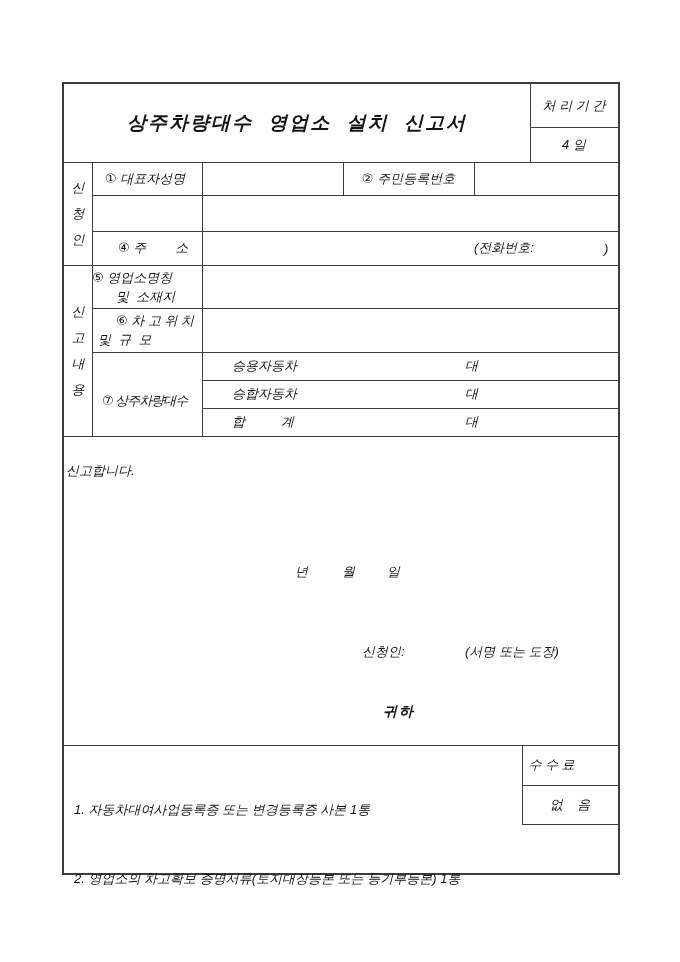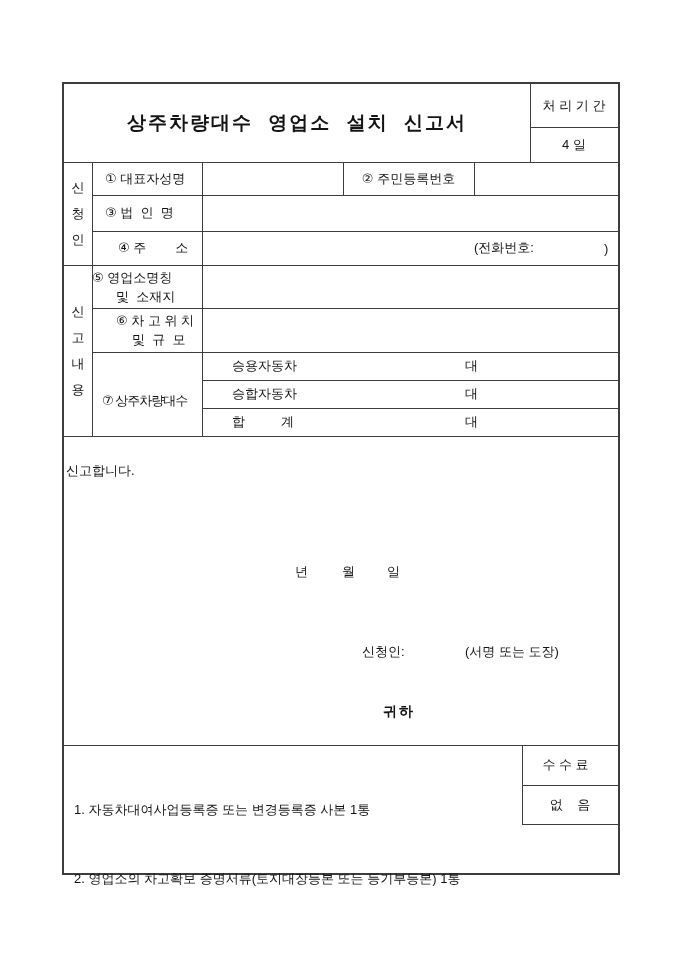--- a/index.html
+++ b/index.html
@@ -7,21 +7,21 @@
     width:680px;height:962px;background:#ffffff;position:relative;
     font-family:"Liberation Sans","DejaVu Sans",sans-serif;
     color:#141414;-webkit-font-smoothing:antialiased;
   }
   .form{
     position:absolute;left:62px;top:82px;width:558px;height:793px;
     border:2px solid #3d3d3d;box-sizing:border-box;background:#fff;
   }
   .hl{position:absolute;height:1px;background:#3d3d3d;}
   .vl{position:absolute;width:1px;background:#3d3d3d;}
-  .abs{position:absolute;box-sizing:border-box;}
+  .abs{position:absolute;box-sizing:border-box;font-style:italic;}
   .center{display:flex;align-items:center;justify-content:center;}
   .vcenter{display:flex;align-items:center;}
   .pre{white-space:pre;}
   .t13{font-size:13px;}
   .title{
     font-size:19px;font-weight:bold;letter-spacing:2px;word-spacing:8px;
     white-space:pre;
   }
   .vstack{display:flex;flex-direction:column;align-items:center;justify-content:center;font-size:13px;}
   .vstack span{line-height:26px;}
@@ -74,38 +74,37 @@
     <span>고</span>
     <span>내</span>
     <span>용</span>
   </div>
 
   <div class="abs vcenter t13" style="left:28px;top:78px;width:110px;height:33px;padding-left:13px">① 대표자성명</div>
   <div class="abs" style="left:138px;top:78px;width:141px;height:33px"></div>
   <div class="abs center t13" style="left:279px;top:78px;width:131px;height:33px">② 주민등록번호</div>
   <div class="abs" style="left:410px;top:78px;width:144px;height:33px"></div>
 
-  <div class="abs vcenter t13 pre" style="left:28px;top:111px;width:110px;height:36px;padding-left:13px">③ 법  인  명</div>
   <div class="abs" style="left:138px;top:111px;width:416px;height:36px"></div>
 
   <div class="abs vcenter t13 pre" style="left:28px;top:147px;width:110px;height:34px;padding-left:26px">④ 주        소</div>
   <div class="abs" style="left:138px;top:147px;width:270px;height:34px"></div>
   <div class="abs vcenter t13" style="left:410px;top:147px;height:34px">(전화번호:</div>
   <div class="abs" style="left:478px;top:147px;width:58px;height:34px"></div>
   <div class="abs vcenter t13" style="left:540px;top:147px;height:34px">)</div>
 
   <div class="abs two-line" style="left:28px;top:181px;width:110px;height:43px">
     <span style="padding-left:0">⑤ 영업소명칭</span>
     <span style="padding-left:24px" class="pre">및  소재지</span>
   </div>
   <div class="abs" style="left:138px;top:181px;width:416px;height:43px"></div>
 
   <div class="abs two-line" style="left:28px;top:224px;width:110px;height:44px">
     <span style="padding-left:24px" class="pre">⑥ 차 고 위 치</span>
-    <span style="padding-left:40px" class="pre">및  규  모</span>
+    <span style="padding-left:6px" class="pre">및  규  모</span>
   </div>
   <div class="abs" style="left:138px;top:224px;width:416px;height:44px"></div>
 
   <div class="abs vcenter t13 squeeze" style="left:28px;top:275px;width:110px;height:84px;padding-left:10px">⑦ 상주차량대수</div>
 
   <div class="abs" style="left:138px;top:268px;width:416px;height:28px">
     <span class="abs vcenter t13" style="left:30px;top:0;height:28px">승용자동차</span>
     <span class="abs" style="left:80px;top:0;width:180px;height:28px"></span>
     <span class="abs vcenter t13" style="left:263px;top:0;height:28px">대</span>
   </div>
@@ -132,16 +131,16 @@
   <span class="abs" style="left:352px;top:557px;width:45px;height:20px"></span>
   <span class="abs t13" style="left:401px;top:559px">(서명 또는 도장)</span>
 
   <span class="abs" style="left:319px;top:619px;font-size:14px;font-weight:bold;letter-spacing:2px">귀하</span>
 
   <div class="abs docs" style="left:10px;top:668px;width:440px">
     <div>1. 자동차대여사업등록증 또는 변경등록증 사본 1통</div>
     <div>2. 영업소의 차고확보 증명서류(토지대장등본 또는 등기부등본) 1통</div>
   </div>
 
-  <div class="abs center t13 pre" style="left:452px;top:661px;width:99px;height:40px">수 수 료</div>
+  <div class="abs center t13 pre" style="left:438px;top:661px;width:99px;height:40px">수 수 료</div>
   <div class="abs center t13 pre" style="left:458px;top:701px;width:96px;height:39px">없    음</div>
 
 </div>
 
 </body></html>

